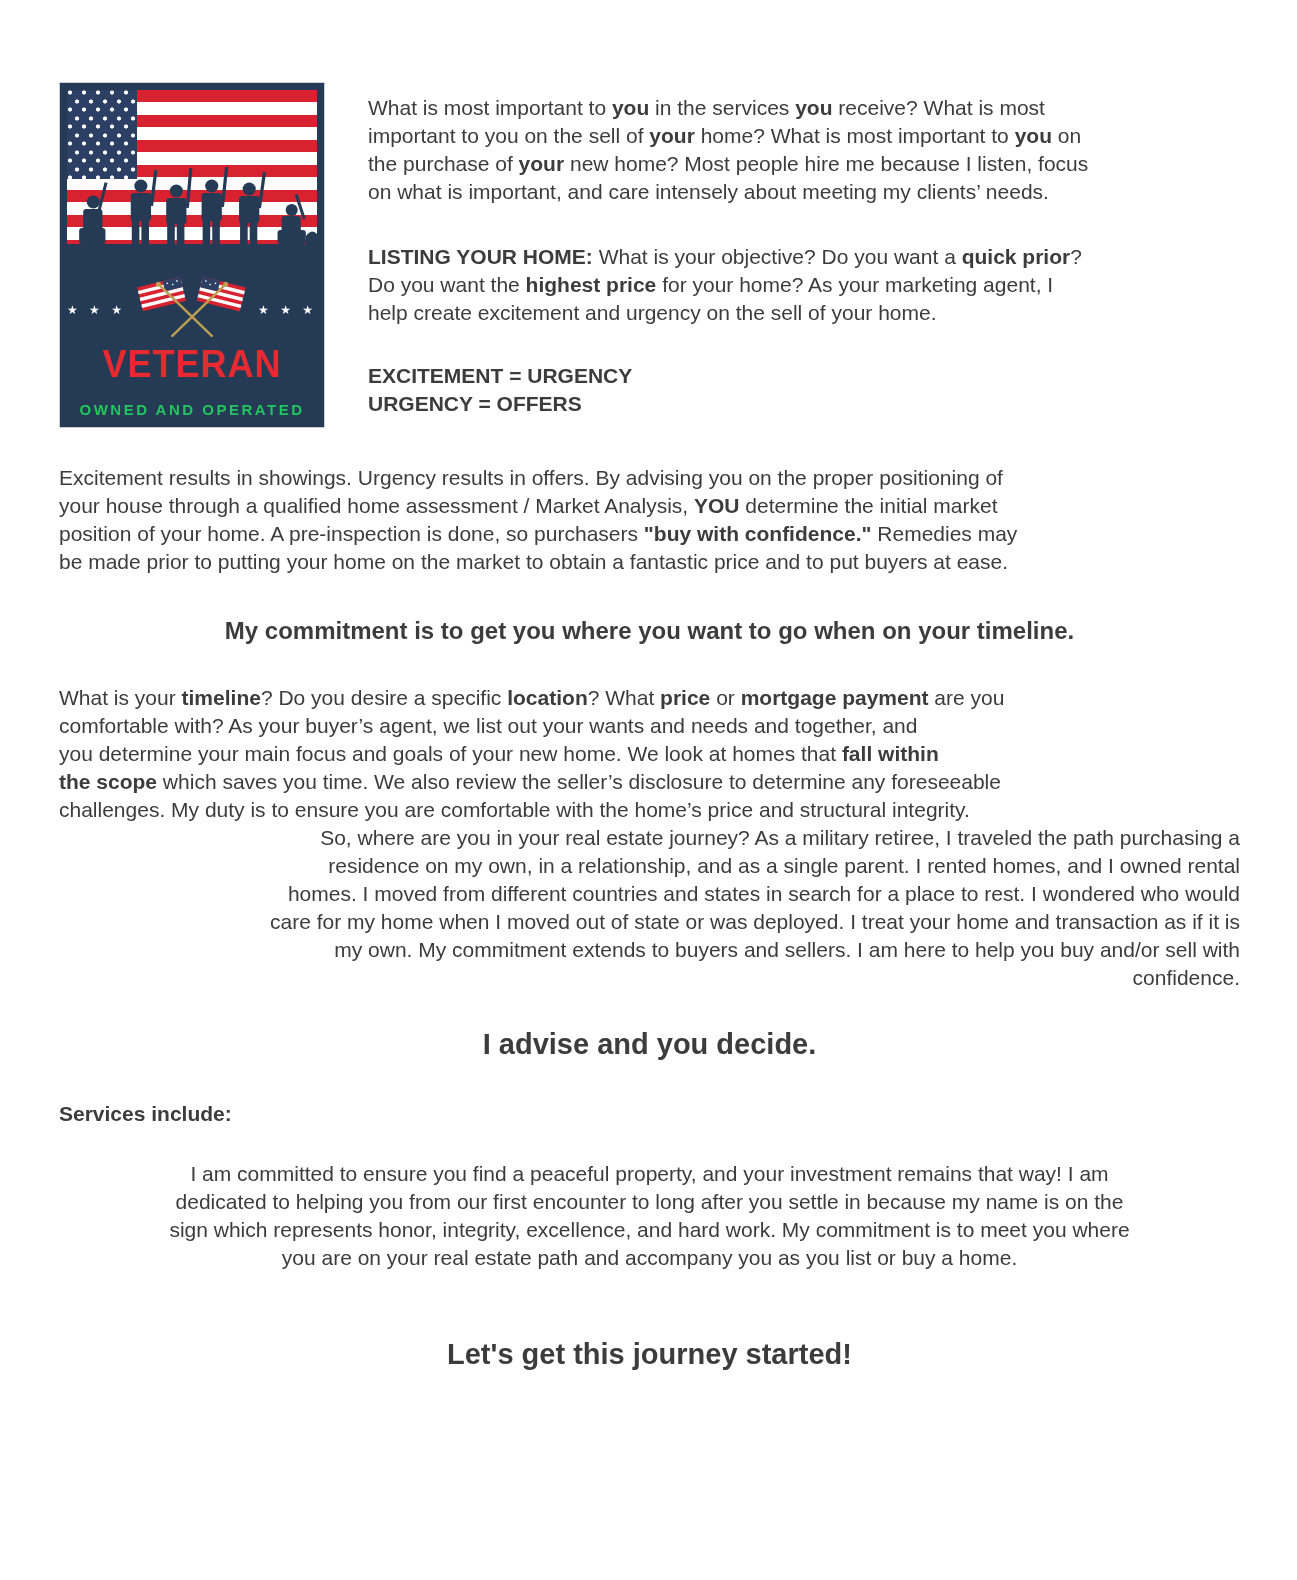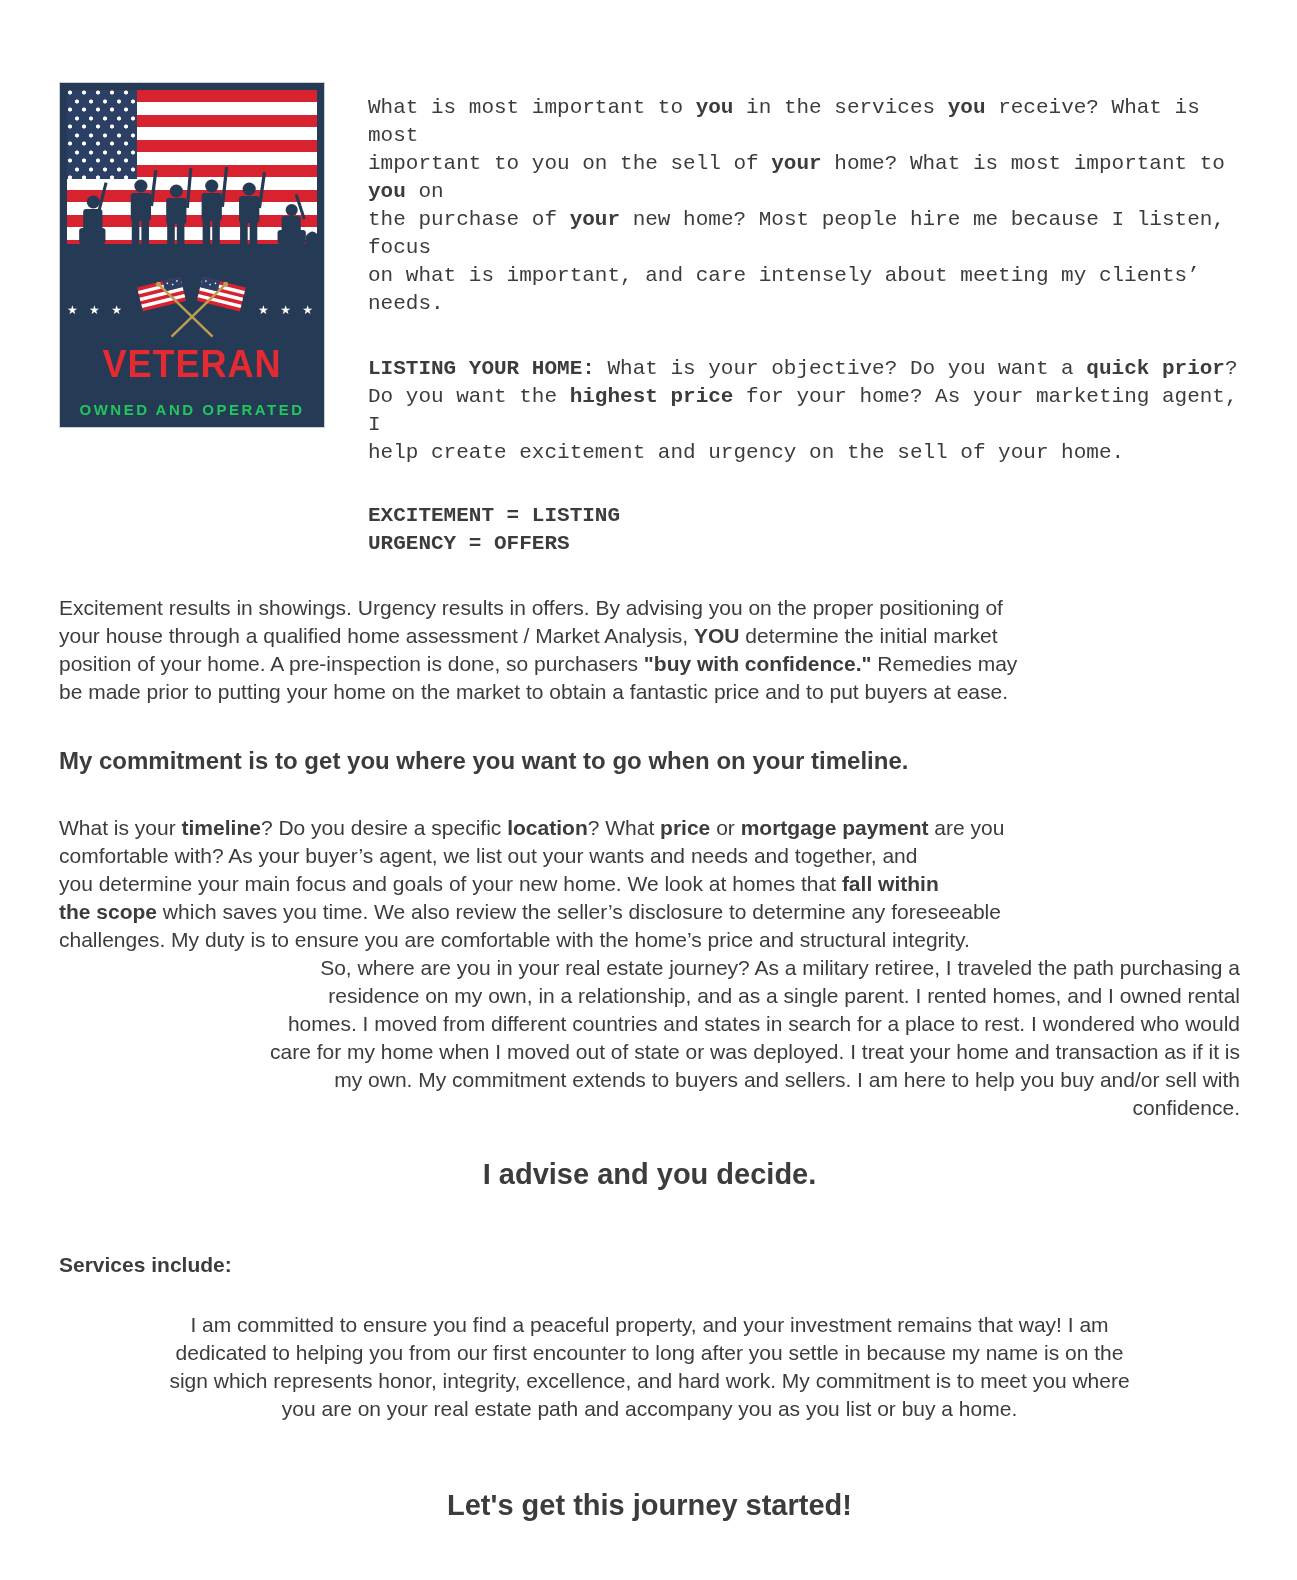--- a/index.html
+++ b/index.html
@@ -45,38 +45,38 @@
   .crossed-flags{width:148px;height:64px;display:block;}
   .badge-title{
     font-size:38px;font-weight:bold;color:var(--title_red);
     letter-spacing:1px;line-height:44px;margin-top:2px;transform:scaleX(.95);
   }
   .badge-subtitle{
     font-size:15px;font-weight:bold;color:#22c55e;
     letter-spacing:2.5px;margin-top:10px;
   }
   
-  .intro-col{flex:1;padding-top:12px;min-width:0;font-family:Liberation Mono, monospace;}
+  .intro-col{flex:1;padding-top:12px;min-width:0;}
   p{margin:0;}
   .intro-col .para{margin-bottom:37px;}
   .intro-col .para:nth-of-type(2){margin-bottom:35px;}
   .intro-col .para:last-child{margin-bottom:0;}
   .bold{font-weight:bold;}
   .p-positioning{margin-top:36px;}
   .h-sub{
     margin:40px 0 0;font-size:24px;line-height:30px;font-weight:bold;
-    text-align:left;color:var(--text);
+    text-align:center;color:var(--text);
   }
   .p-timeline{margin-top:38px;}
   .p-journey{text-align:right;}
   .h-big{
     margin:32px 0 0;font-size:29px;line-height:40px;font-weight:bold;
     text-align:center;color:var(--text);
   }
-  .services-label{margin-top:57px;font-weight:bold;}
+  .services-label{margin-top:36px;font-weight:bold;}
   .services-list{
     list-style:none;margin:30px 0 0;padding:0 0 0 46px;
   }
   .services-list li{font-weight:bold;line-height:33px;}
   .services-list li::before{content:"\2022";display:inline-block;width:38px;}
   .p-commitment{margin-top:32px;text-align:center;}
   .h-final{margin-top:62px;}
 </style>
 </head>
 <body>
@@ -167,21 +167,21 @@
           <span class="badge-stars">★ ★ ★</span>
         </div>
         <div class="badge-title">VETERAN</div>
         <div class="badge-subtitle">OWNED AND OPERATED</div>
       </div>
     </figure>
 
     <div class="intro-col">
       <p class="para"><span>What is most important to </span><b>you</b><span> in the services </span><b>you</b><span> receive? What is most</span><br><span>important to you on the sell of </span><b>your</b><span> home? What is most important to </span><b>you</b><span> on</span><br><span>the purchase of </span><b>your</b><span> new home? Most people hire me because I listen, focus</span><br><span>on what is important, and care intensely about meeting my clients’ needs.</span></p>
       <p class="para"><b>LISTING YOUR HOME:</b><span> What is your objective? Do you want a </span><b>quick prior</b><span>?</span><br><span>Do you want the </span><b>highest price</b><span> for your home? As your marketing agent, I</span><br><span>help create excitement and urgency on the sell of your home.</span></p>
-      <p class="para bold"><span>EXCITEMENT = LISTING</span><br><span>URGENCY = OFFERS</span></p>
+      <p class="para bold"><span>EXCITEMENT = URGENCY</span><br><span>URGENCY = OFFERS</span></p>
     </div>
   </div>
 
   <p class="p-positioning"><span>Excitement results in showings. Urgency results in offers. By advising you on the proper positioning of</span><br><span>your house through a qualified home assessment / Market Analysis, </span><b>YOU</b><span> determine the initial market</span><br><span>position of your home. A pre-inspection is done, so purchasers </span><b>"buy with confidence."</b><span> Remedies may</span><br><span>be made prior to putting your home on the market to obtain a fantastic price and to put buyers at ease.</span></p>
 
   <h2 class="h-sub">My commitment is to get you where you want to go when on your timeline.</h2>
 
   <p class="p-timeline"><span>What is your </span><b>timeline</b><span>? Do you desire a specific </span><b>location</b><span>? What </span><b>price</b><span> or </span><b>mortgage payment</b><span> are you</span><br><span>comfortable with? As your buyer’s agent, we list out your wants and needs and together, and</span><br><span>you determine your main focus and goals of your new home. We look at homes that </span><b>fall within</b><br><b>the scope</b><span> which saves you time. We also review the seller’s disclosure to determine any foreseeable</span><br><span>challenges. My duty is to ensure you are comfortable with the home’s price and structural integrity.</span></p>
 
   <p class="p-journey"><span>So, where are you in your real estate journey? As a military retiree, I traveled the path purchasing a</span><br><span>residence on my own, in a relationship, and as a single parent. I rented homes, and I owned rental</span><br><span>homes. I moved from different countries and states in search for a place to rest. I wondered who would</span><br><span>care for my home when I moved out of state or was deployed. I treat your home and transaction as if it is</span><br><span>my own. My commitment extends to buyers and sellers. I am here to help you buy and/or sell with</span><br><span>confidence.</span></p>

